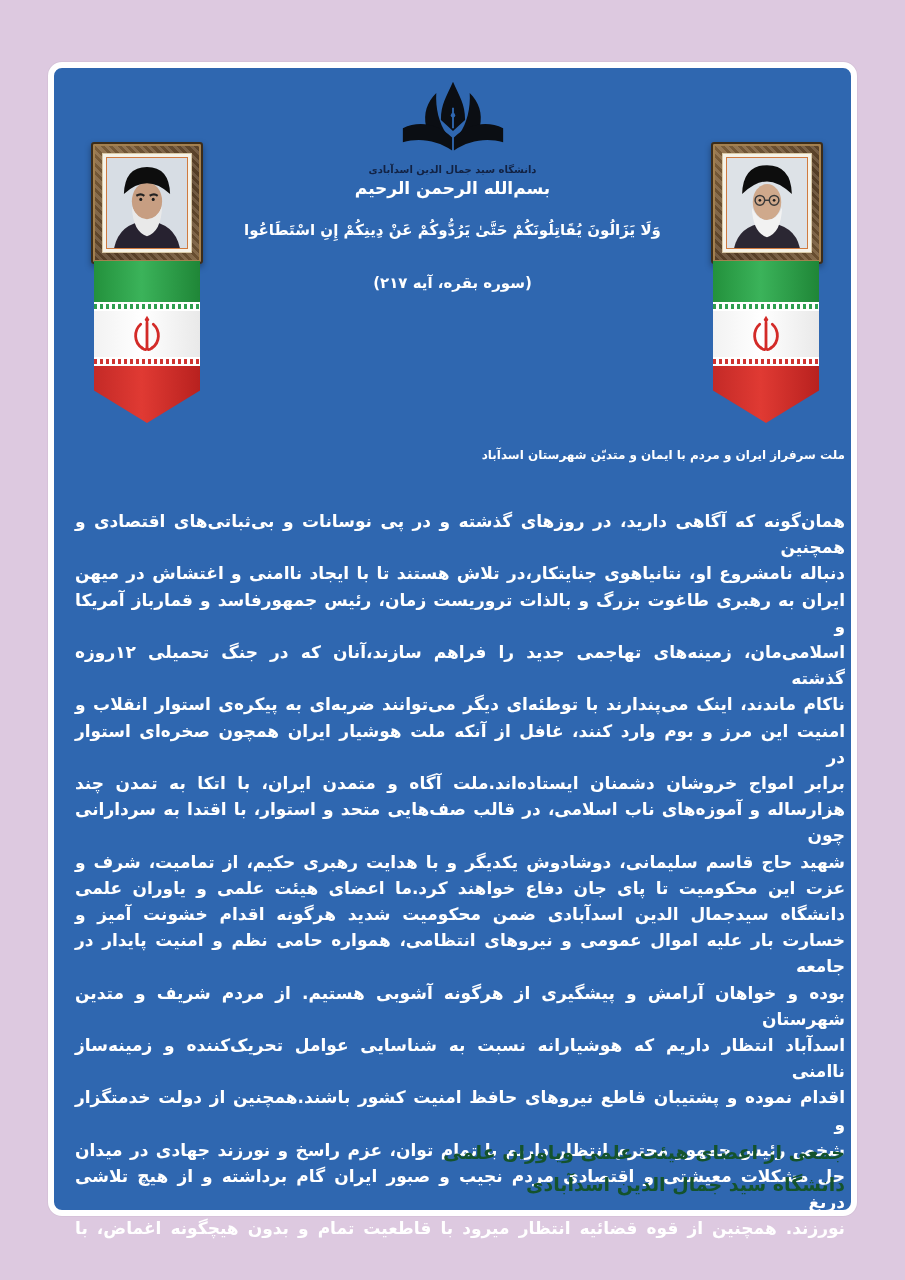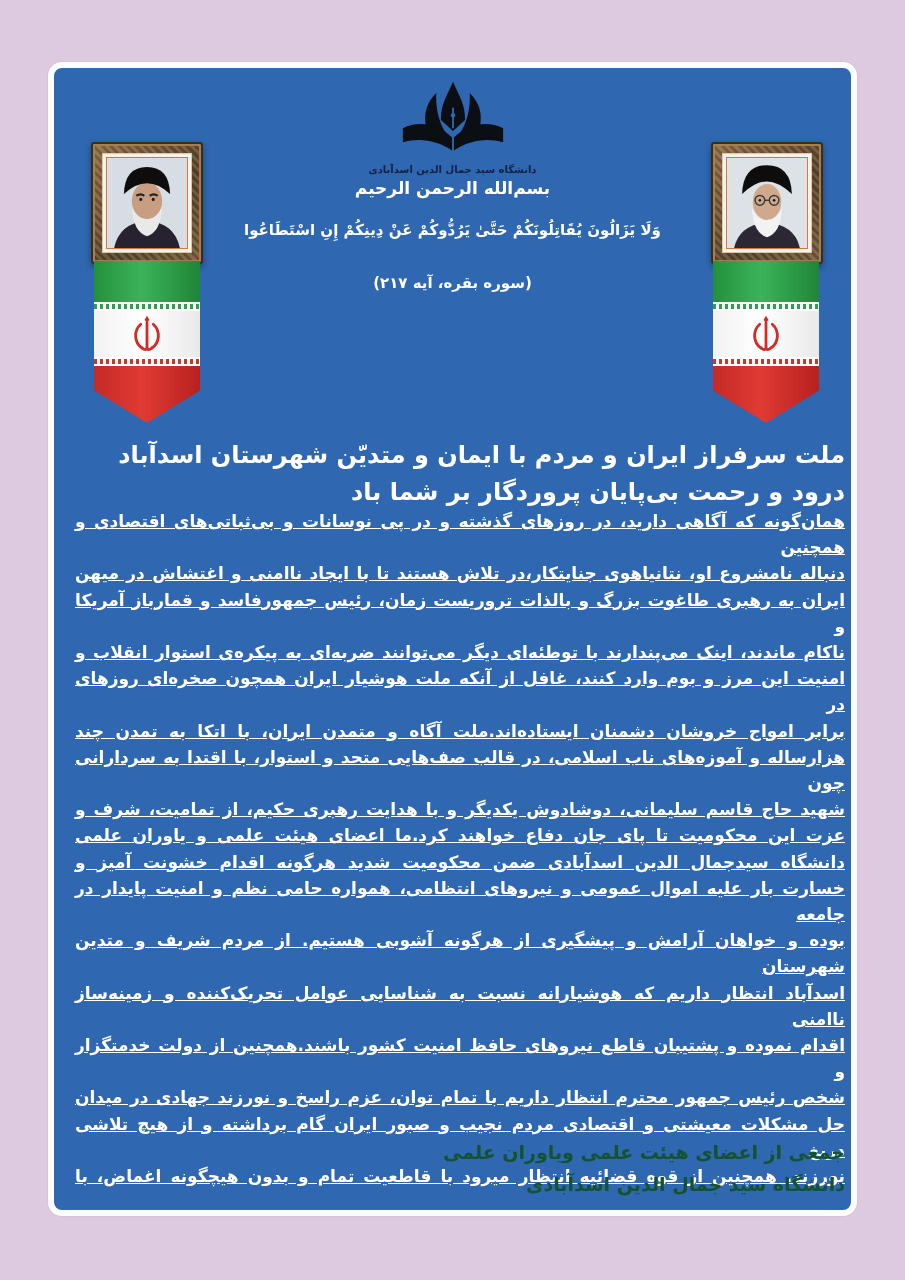--- a/index.html
+++ b/index.html
@@ -67,30 +67,29 @@
   .flag .band-white{height:28%;background:linear-gradient(90deg,#f2f2f2,#ffffff 45%,#e9e9e9);
       display:flex;align-items:center;justify-content:center;}
   .flag .band-red{flex:1;background:linear-gradient(90deg,#c42a27,#e03a33 45%,#b8211f);}
   .takbir{height:6%;background-color:#ffffff;}
   .takbir.green{background-image:repeating-linear-gradient(90deg,#2e9e4f 0 3px,transparent 3px 6px);background-size:auto 60%;background-repeat:repeat-x;background-position:center;}
   .takbir.red{background-image:repeating-linear-gradient(90deg,#cf3330 0 3px,transparent 3px 6px);background-size:auto 60%;background-repeat:repeat-x;background-position:center;}
   .emblem-svg{width:42px;height:42px;}
   
   .salutation{
     position:absolute;left:75px;top:437px;width:770px;direction:rtl;
-    color:#ffffff;font-weight:700;font-size:24px;line-height:37px;text-align:right;
+    color:#ffffff;font-weight:700;font-size:12px;line-height:37px;text-align:right;
   }
   .statement-body{
     position:absolute;left:75px;top:508px;width:770px;direction:rtl;
     color:#ffffff;font-weight:700;font-size:17px;
   }
   .body-line{
     line-height:26.2px;text-align:justify;text-align-last:justify;
     word-spacing:1px;
-    text-decoration:underline;
   }
   .signature{
     position:absolute;left:75px;top:1112px;width:770px;direction:rtl;
     color:#14532d;font-weight:700;font-size:19px;line-height:32px;margin-top:24px;
   }
 </style>
 </head>
 <body>
 
 <div class="page">
@@ -179,29 +178,29 @@
         </g>
         <path d="M30 4 l3.4 5.5 -3.4 5.5 -3.4 -5.5 z" fill="#d32b28"></path>
       </svg>
     </div>
     <div class="takbir red"></div>
     <div class="band-red"></div>
   </div>
 
   <div class="salutation">
     <div>ملت سرفراز ایران و مردم با ایمان و متدیّن شهرستان اسدآباد</div>
-    <div>درود و رحمت بی‌پایان پروردگار بر شما باد</div>
   </div>
 
   <div class="statement-body">
       <div class="body-line">همان‌گونه که آگاهی دارید، در روزهای گذشته و در پی نوسانات و بی‌ثباتی‌های اقتصادی و همچنین</div>
       <div class="body-line">دنباله نامشروع او، نتانیاهوی جنایتکار،در تلاش هستند تا با ایجاد ناامنی و اغتشاش در میهن</div>
       <div class="body-line">ایران به رهبری طاغوت بزرگ و بالذات تروریست زمان، رئیس جمهورفاسد و قمارباز آمریکا و</div>
+      <div class="body-line">اسلامی‌مان، زمینه‌های تهاجمی جدید را فراهم سازند،آنان که در جنگ تحمیلی ۱۲روزه گذشته</div>
       <div class="body-line">ناکام ماندند، اینک می‌پندارند با توطئه‌ای دیگر می‌توانند ضربه‌ای به پیکره‌ی استوار انقلاب و</div>
-      <div class="body-line">امنیت این مرز و بوم وارد کنند، غافل از آنکه ملت هوشیار ایران همچون صخره‌ای روزهای در</div>
+      <div class="body-line">امنیت این مرز و بوم وارد کنند، غافل از آنکه ملت هوشیار ایران همچون صخره‌ای استوار در</div>
       <div class="body-line">برابر امواج خروشان دشمنان ایستاده‌اند.ملت آگاه و متمدن ایران، با اتکا به تمدن چند</div>
       <div class="body-line">هزارساله و آموزه‌های ناب اسلامی، در قالب صف‌هایی متحد و استوار، با اقتدا به سردارانی چون</div>
       <div class="body-line">شهید حاج قاسم سلیمانی، دوشادوش یکدیگر و با هدایت رهبری حکیم، از تمامیت، شرف و</div>
       <div class="body-line">عزت این محکومیت تا پای جان دفاع خواهند کرد.ما اعضای هیئت علمی و یاوران علمی</div>
       <div class="body-line">دانشگاه سیدجمال الدین اسدآبادی ضمن محکومیت شدید هرگونه اقدام خشونت آمیز و</div>
       <div class="body-line">خسارت بار علیه اموال عمومی و نیروهای انتظامی، همواره حامی نظم و امنیت پایدار در جامعه</div>
       <div class="body-line">بوده و خواهان آرامش و پیشگیری از هرگونه آشوبی هستیم. از مردم شریف و متدین شهرستان</div>
       <div class="body-line">اسدآباد انتظار داریم که هوشیارانه نسبت به شناسایی عوامل تحریک‌کننده و زمینه‌ساز ناامنی</div>
       <div class="body-line">اقدام نموده و پشتیبان قاطع نیروهای حافظ امنیت کشور باشند.همچنین از دولت خدمتگزار و</div>
       <div class="body-line">شخص رئیس جمهور محترم انتظار داریم با تمام توان، عزم راسخ و نورزند جهادی در میدان</div>

